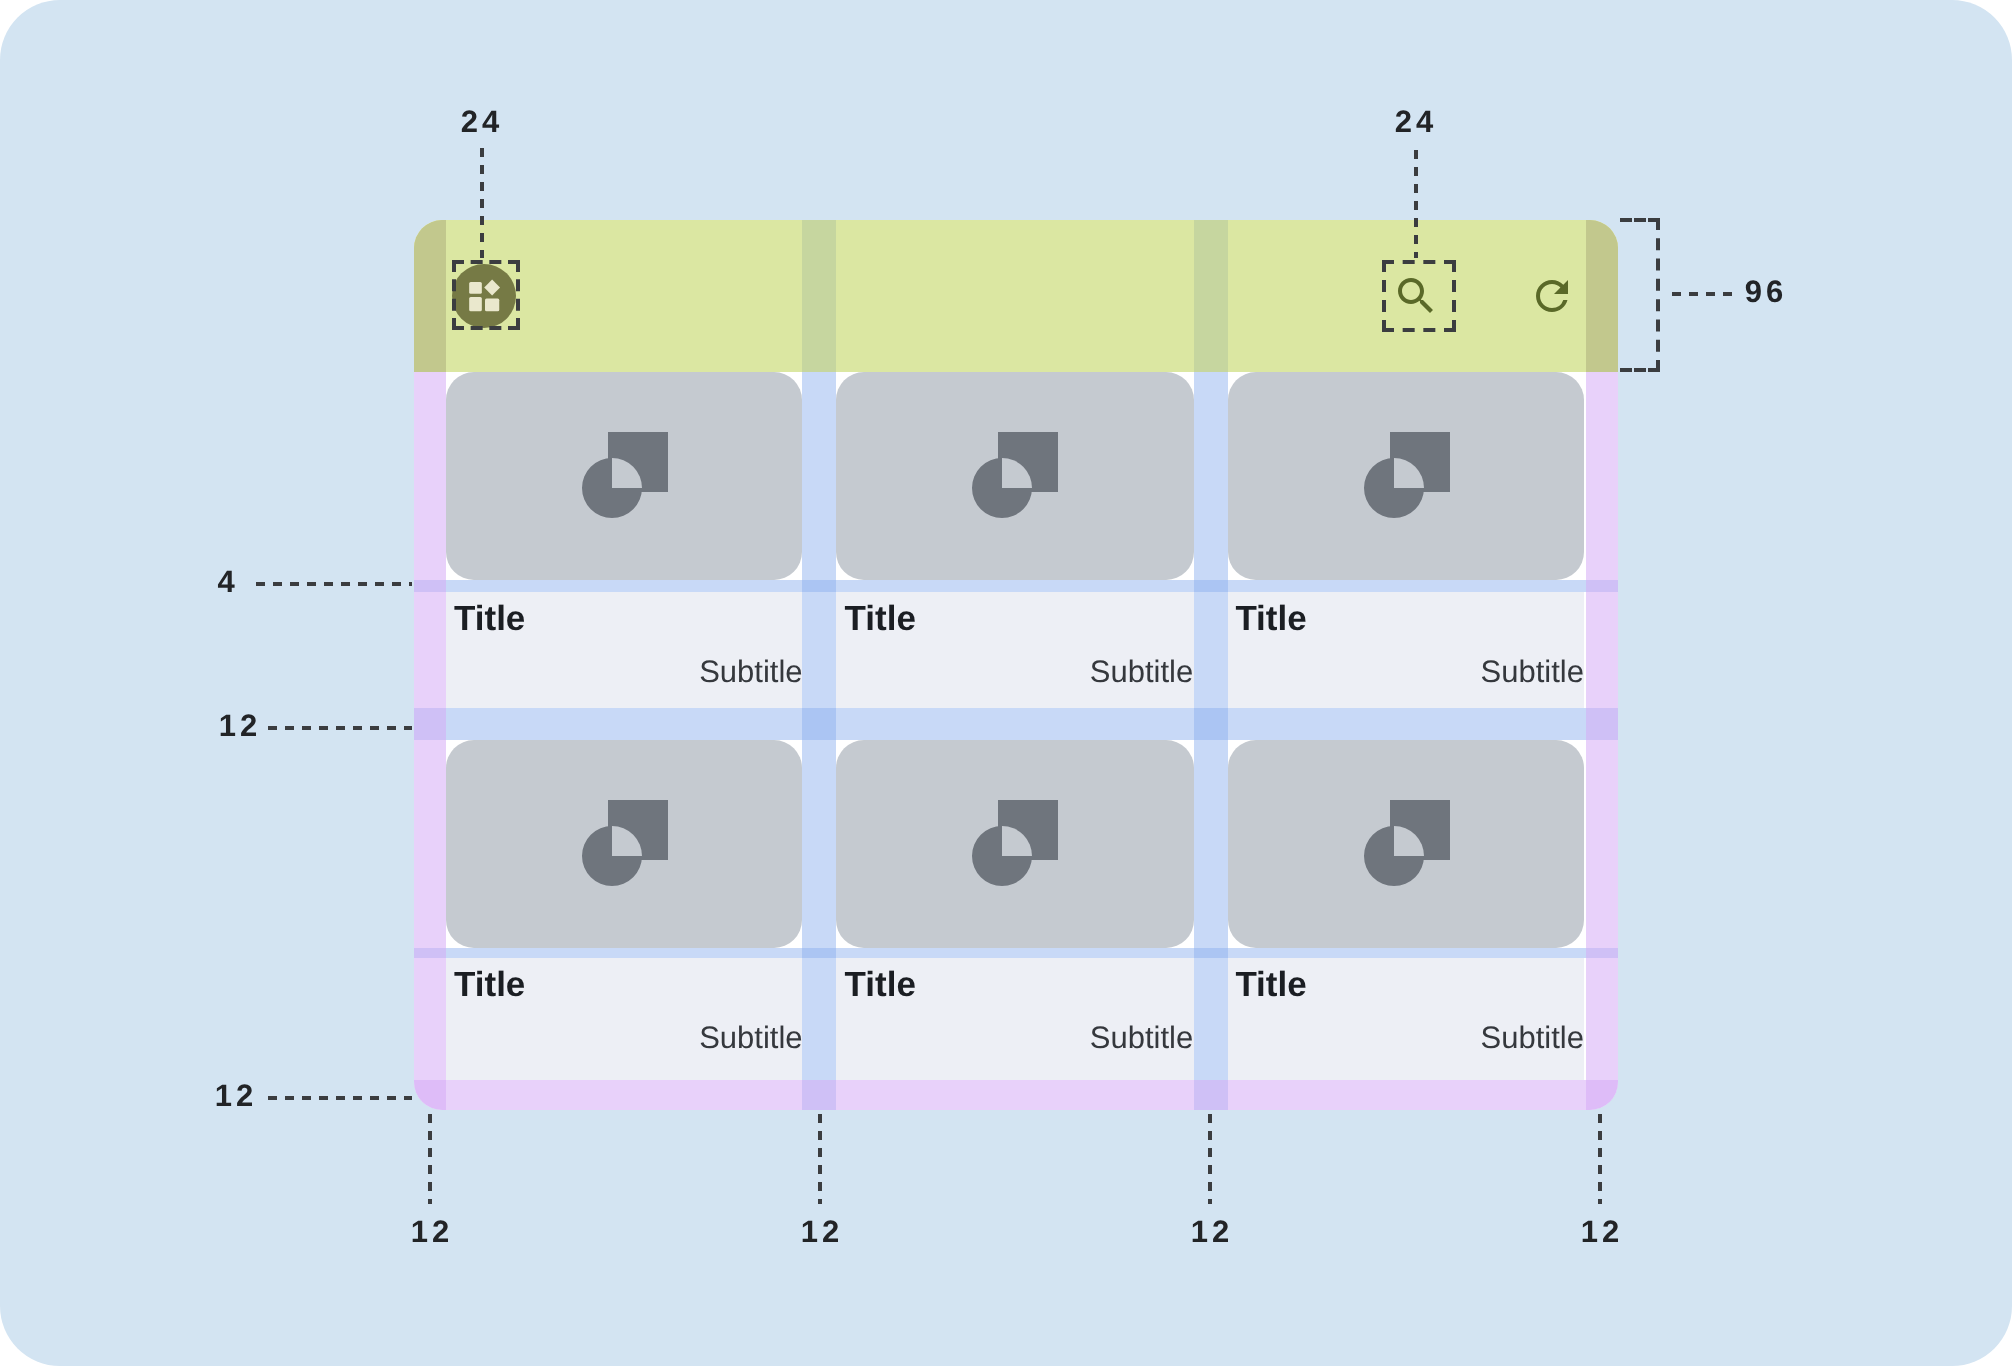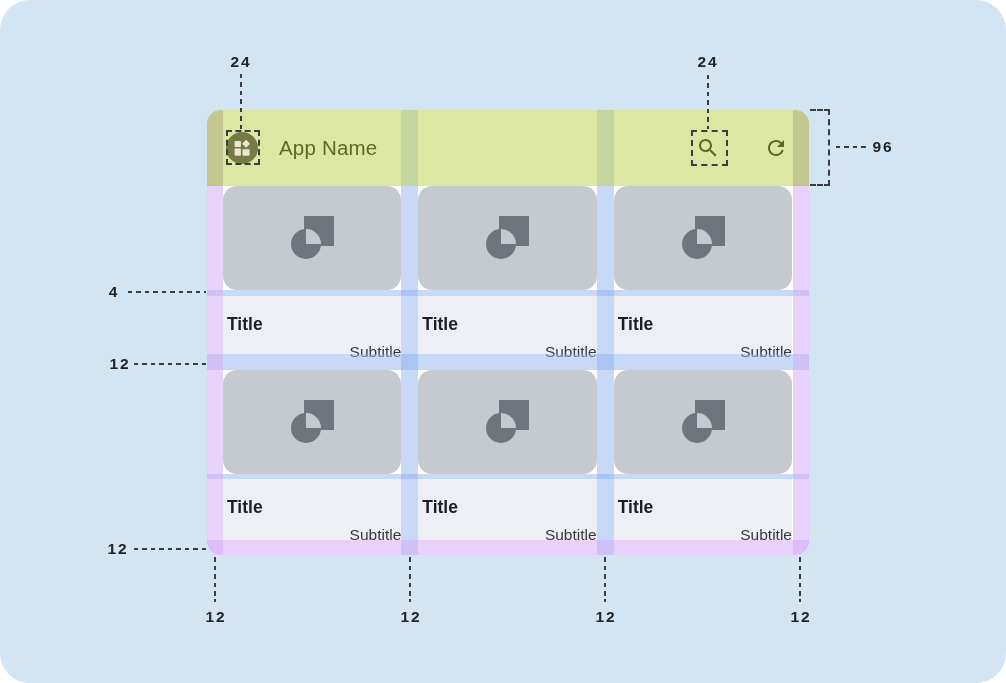--- a/index.html
+++ b/index.html
@@ -15,21 +15,21 @@
   .band.olive{background:#c2c88d;}
   .band.sage{background:#c6d69f;}
   .appbar-title{position:absolute;left:72px;top:0;height:76px;display:flex;align-items:center;
         font-size:20.5px;font-weight:500;color:#5a6928;letter-spacing:.2px;}
   .icon-btn{position:absolute;left:19px;top:22px;width:32px;height:32px;border-radius:50%;
         background:#767a45;display:flex;align-items:center;justify-content:center;}
   .bar-icon{position:absolute;top:26px;width:24px;height:24px;}
 
   .media{position:absolute;width:178.3px;background:#c5cad0;border-radius:14px;
         display:flex;align-items:center;justify-content:center;}
-  .ctext{position:absolute;width:178.3px;background:#edeff5;padding:17px 0 0 4px;box-sizing:border-box;}
+  .ctext{position:absolute;width:178.3px;background:#edeff5;padding:2px 0 0 4px;box-sizing:border-box;}
   .c1{left:16px}.c2{left:211.3px}.c3{left:406.7px}
   .r1m{top:76px;height:104px}.r2m{top:260px;height:103.5px}
   .r1t{top:185.5px;height:58.5px}.r2t{top:369px;height:60.5px}
   .ctitle{font-size:17.5px;line-height:22px;font-weight:700;color:#1b1e23;}
   .csub{font-size:15.5px;line-height:21px;font-weight:400;color:#35383d;margin-top:6px;text-align:right;}
 
   
   .ov{position:absolute;pointer-events:none;}
   .blue{background:rgba(140,175,238,0.48);}
   .purple{background:rgba(213,172,245,0.55);}
@@ -60,21 +60,20 @@
 
       <div class="icon-btn">
         <svg width="19" height="19" viewBox="0 0 24 24">
           <rect x="2" y="2.5" width="8" height="7.5" rx="1" fill="#eae8cd"></rect>
           <polygon points="16.5,1 21.5,6 16.5,11 11.5,6" fill="#eae8cd"></polygon>
           <rect x="2" y="12" width="8" height="9" rx="1" fill="#eae8cd"></rect>
           <rect x="12" y="13" width="9" height="8" rx="1" fill="#eae8cd"></rect>
         </svg>
       </div>
 
-      <div class="appbar-title">App Name</div>
 
       <svg class="bar-icon" style="left:489px;" viewBox="0 0 24 24">
         <path fill="#5a6928" d="M15.5 14h-.79l-.28-.27C15.41 12.59 16 11.11 16 9.5 16 5.91 13.09 3 9.5 3S3 5.91 3 9.5 5.91 16 9.5 16c1.61 0 3.09-.59 4.23-1.57l.27.28v.79l5 5L20.49 19l-4.99-5zm-6 0C7.01 14 5 11.99 5 9.5S7.01 5 9.5 5 14 7.01 14 9.5 11.99 14 9.5 14z"></path>
       </svg>
       <svg class="bar-icon" style="left:557px;" viewBox="0 0 24 24">
         <path fill="#5a6928" d="M17.65 6.35A7.96 7.96 0 0 0 12 4c-4.42 0-7.99 3.58-7.99 8s3.57 8 7.99 8c3.73 0 6.84-2.55 7.73-6h-2.08a5.99 5.99 0 0 1-5.65 4c-3.31 0-6-2.69-6-6s2.69-6 6-6c1.66 0 3.14.69 4.22 1.78L13 11h7V4l-2.35 2.35z"></path>
       </svg>
     </div>
 
     <div class="media c1 r1m">

